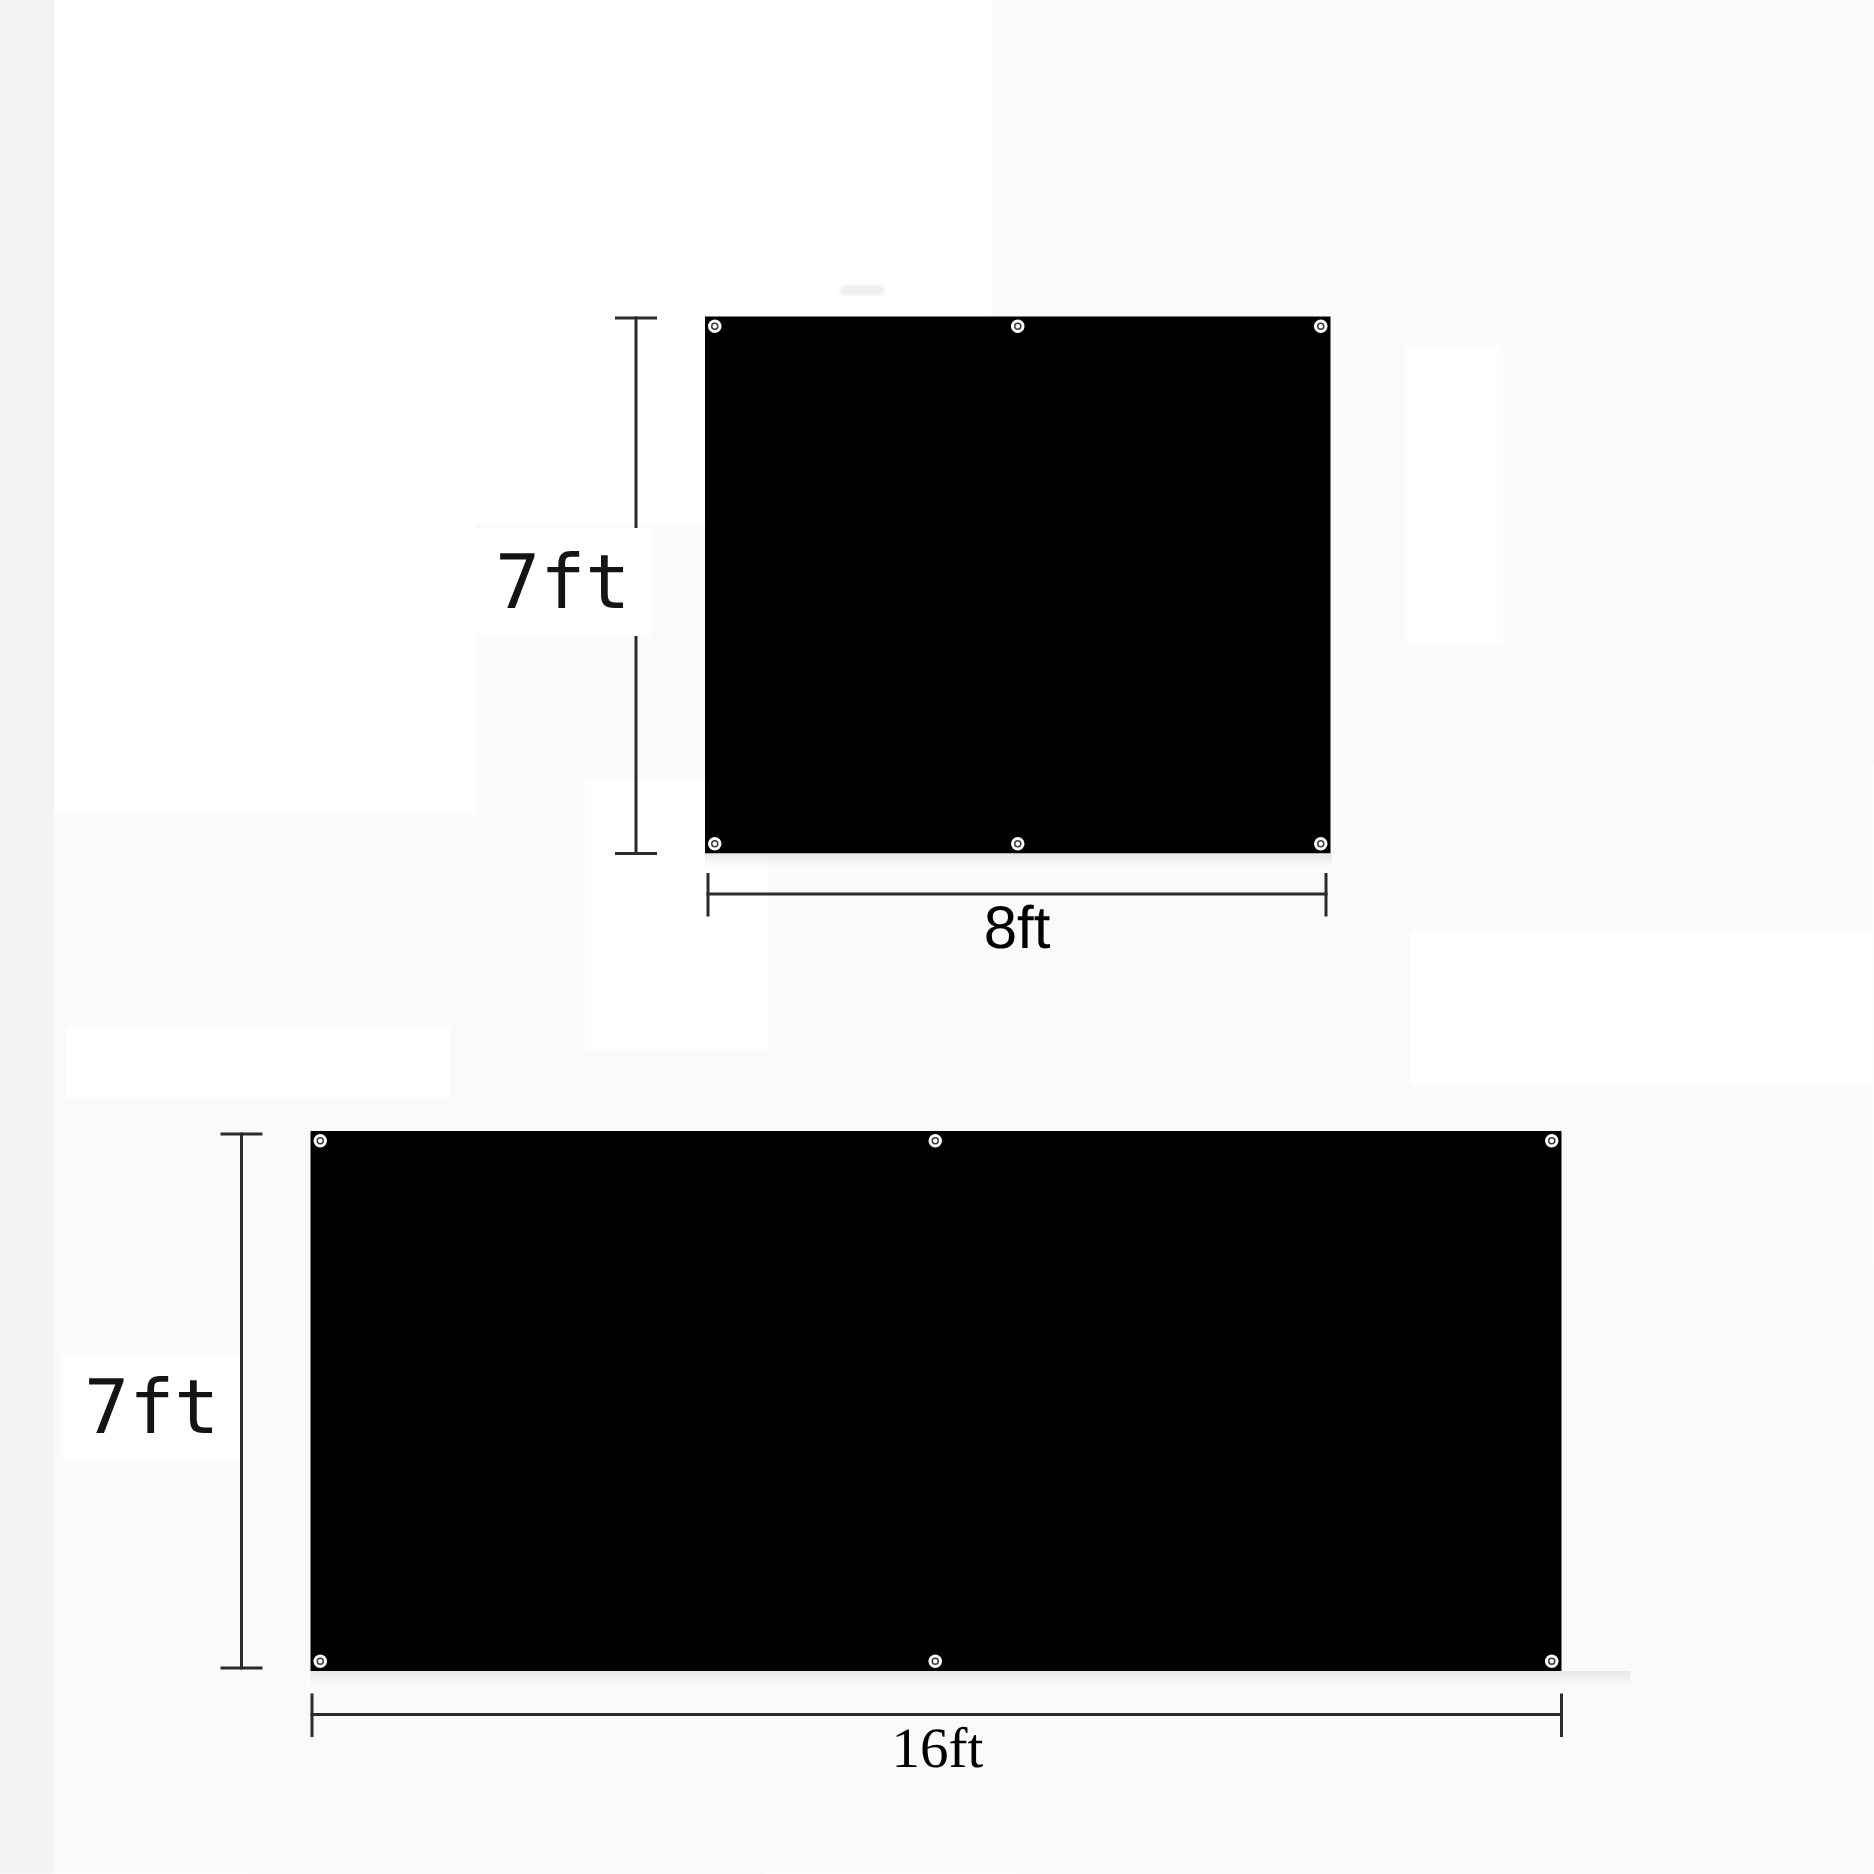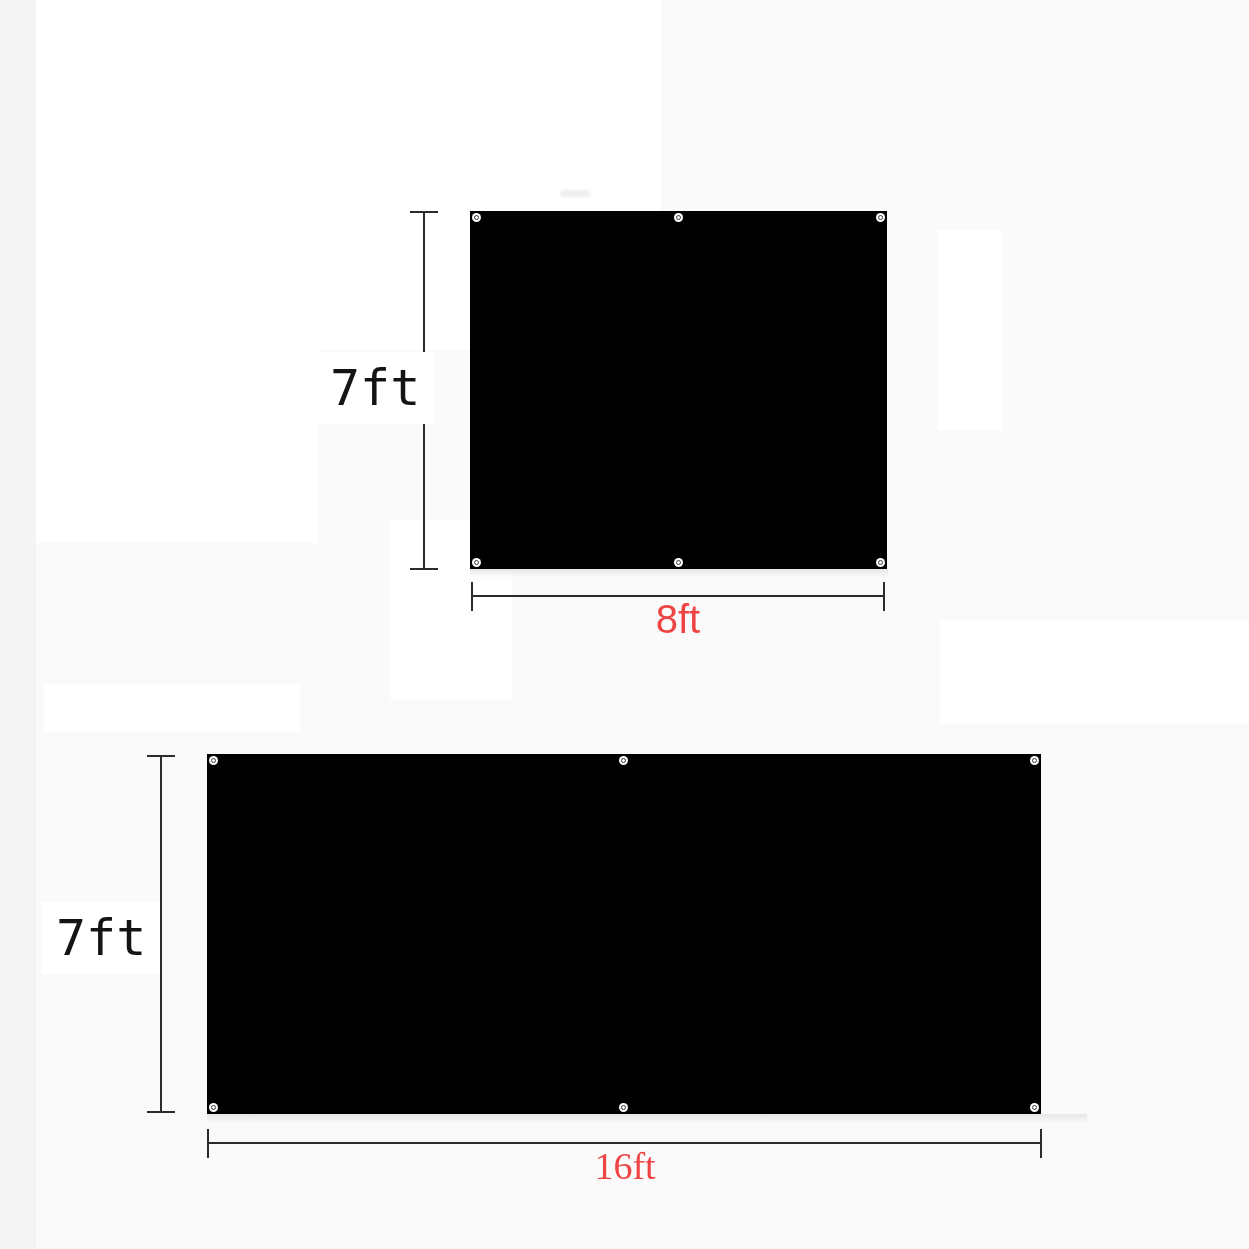--- a/index.html
+++ b/index.html
@@ -37,21 +37,21 @@
   }
   .dim-h::before { left:0; }
   .dim-h::after  { right:0; }
 
   .lbl-mono {
     position:absolute; font-family:"DejaVu Sans Mono", monospace;
     font-size:50px; line-height:1; color:#141414;
     background:#ffffff; padding:11px 14px; white-space:nowrap;
   }
   .lbl-sans {
-    position:absolute; text-align:center; color:#ef4444; line-height:1;
+    position:absolute; text-align:center; color:#000000; line-height:1;
     font-family:"Liberation Sans", sans-serif; white-space:nowrap;
   }
 </style>
 </head>
 <body>
 
 <div class="canvas">
 
   <div class="patch dim" style="left:0;top:0;width:36px;height:1249px;"></div>
   <div class="patch" style="left:36px;top:0;width:625px;height:350px;"></div>

